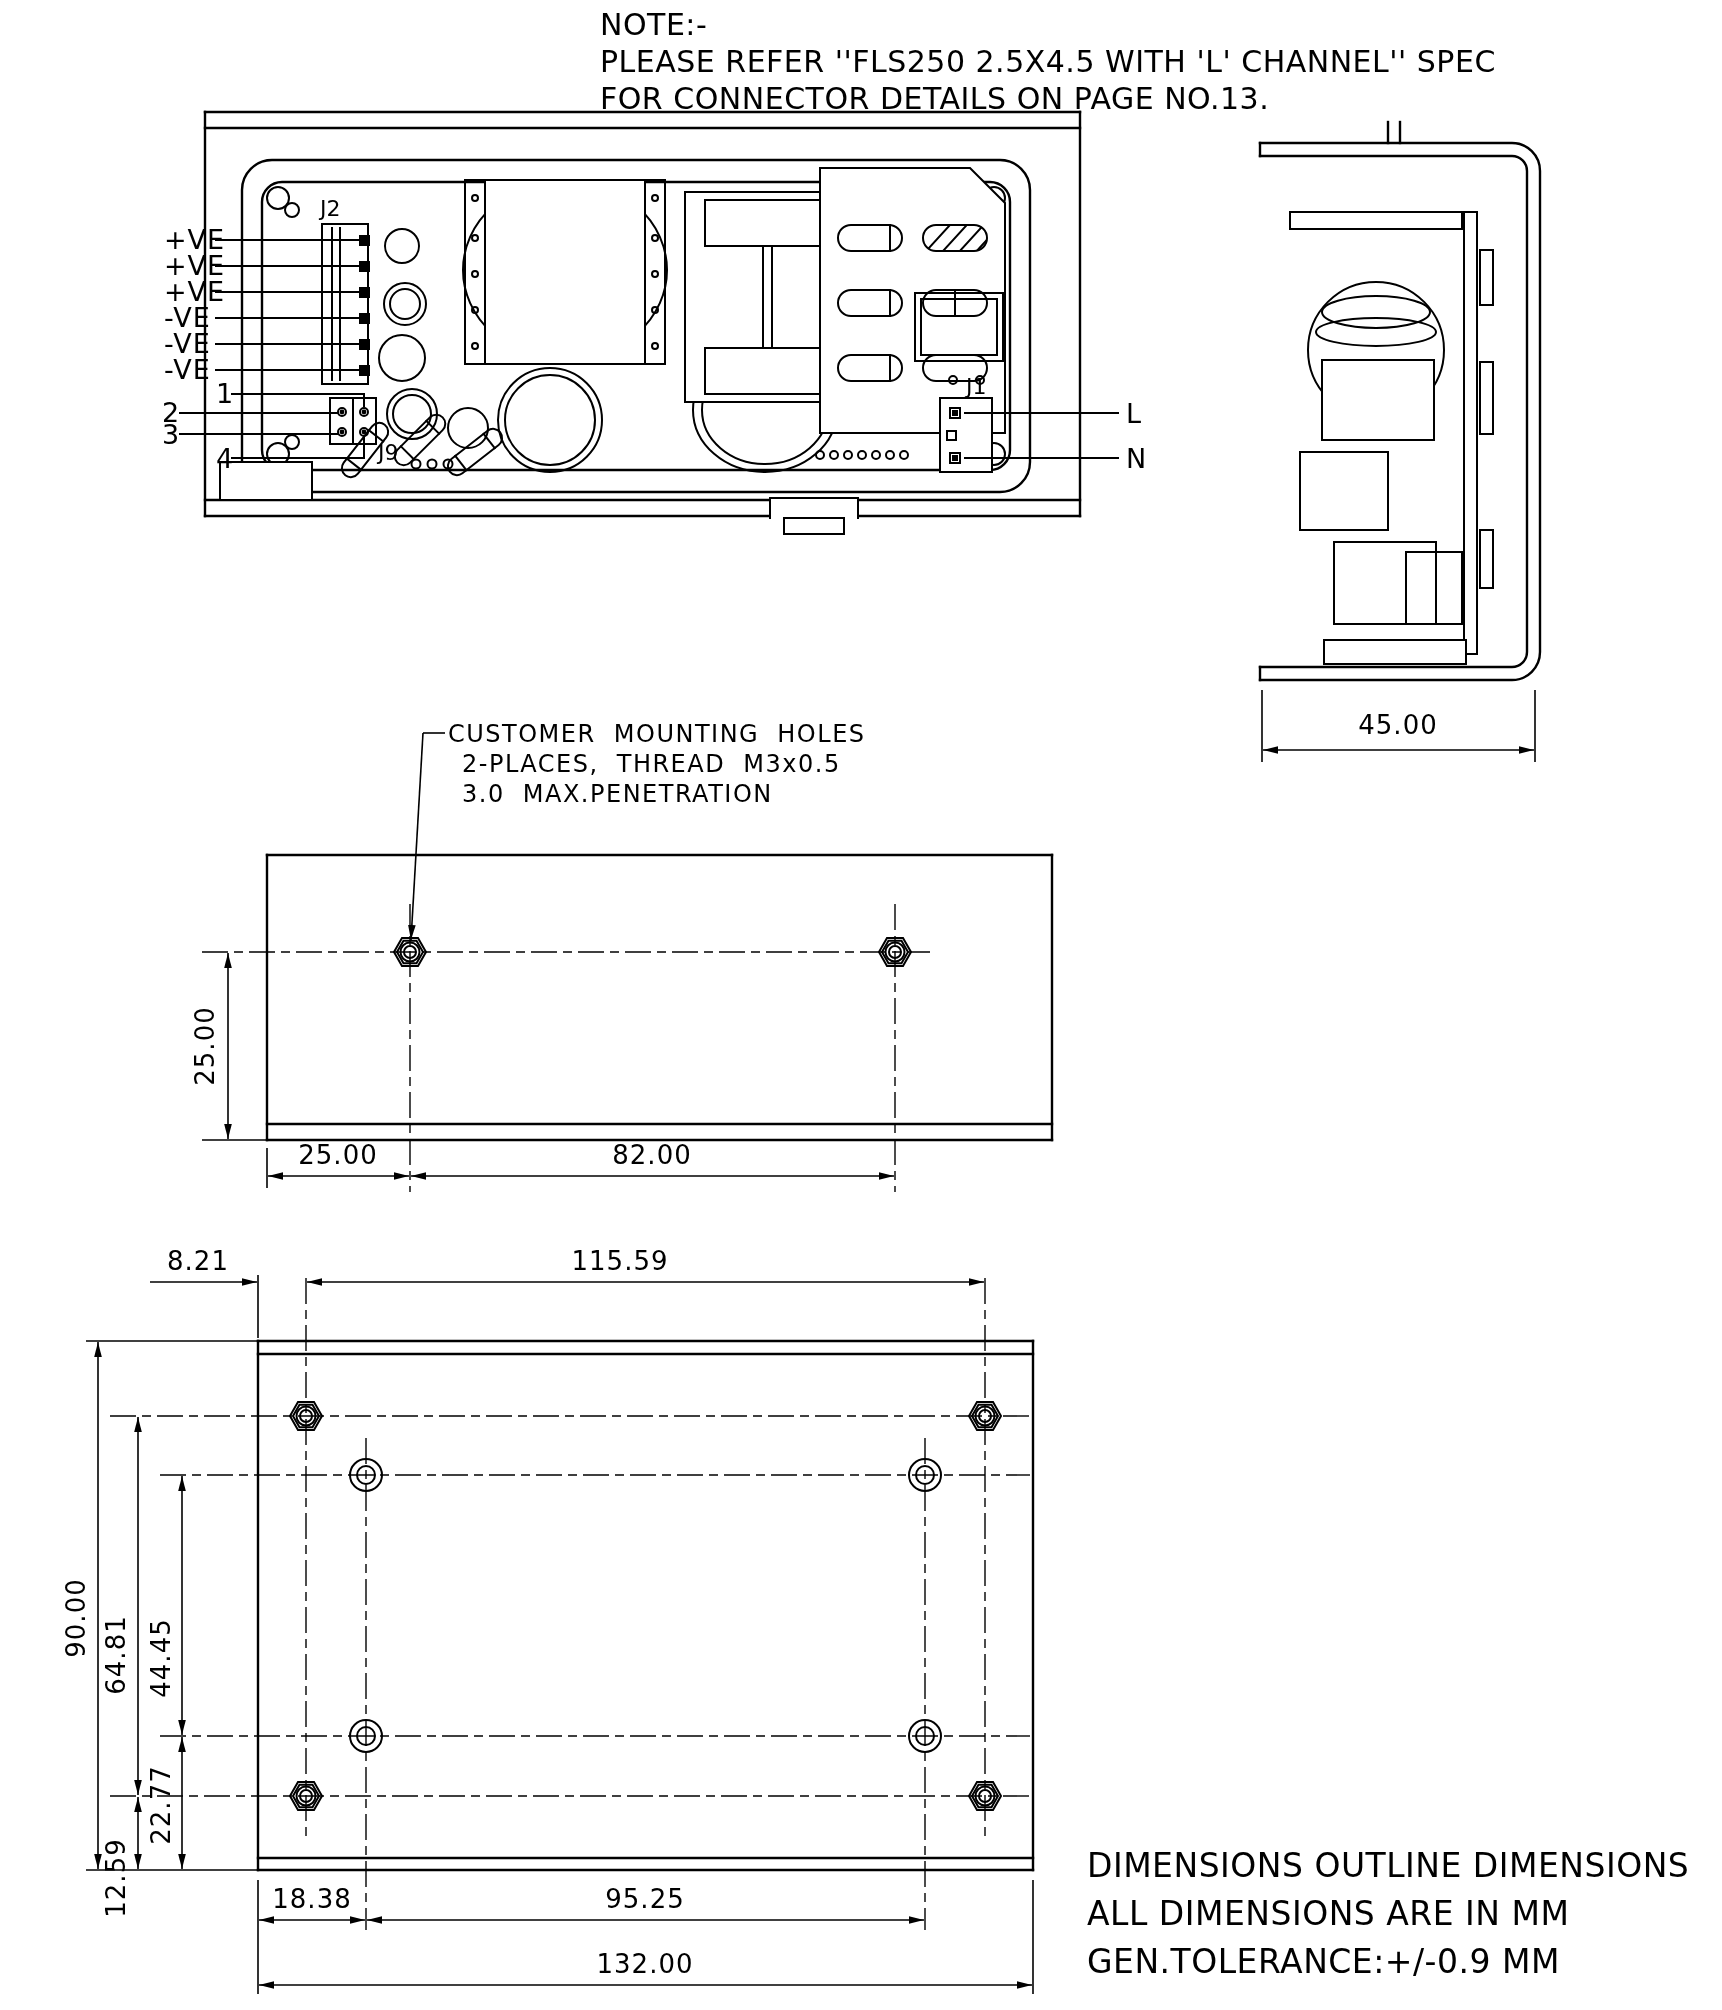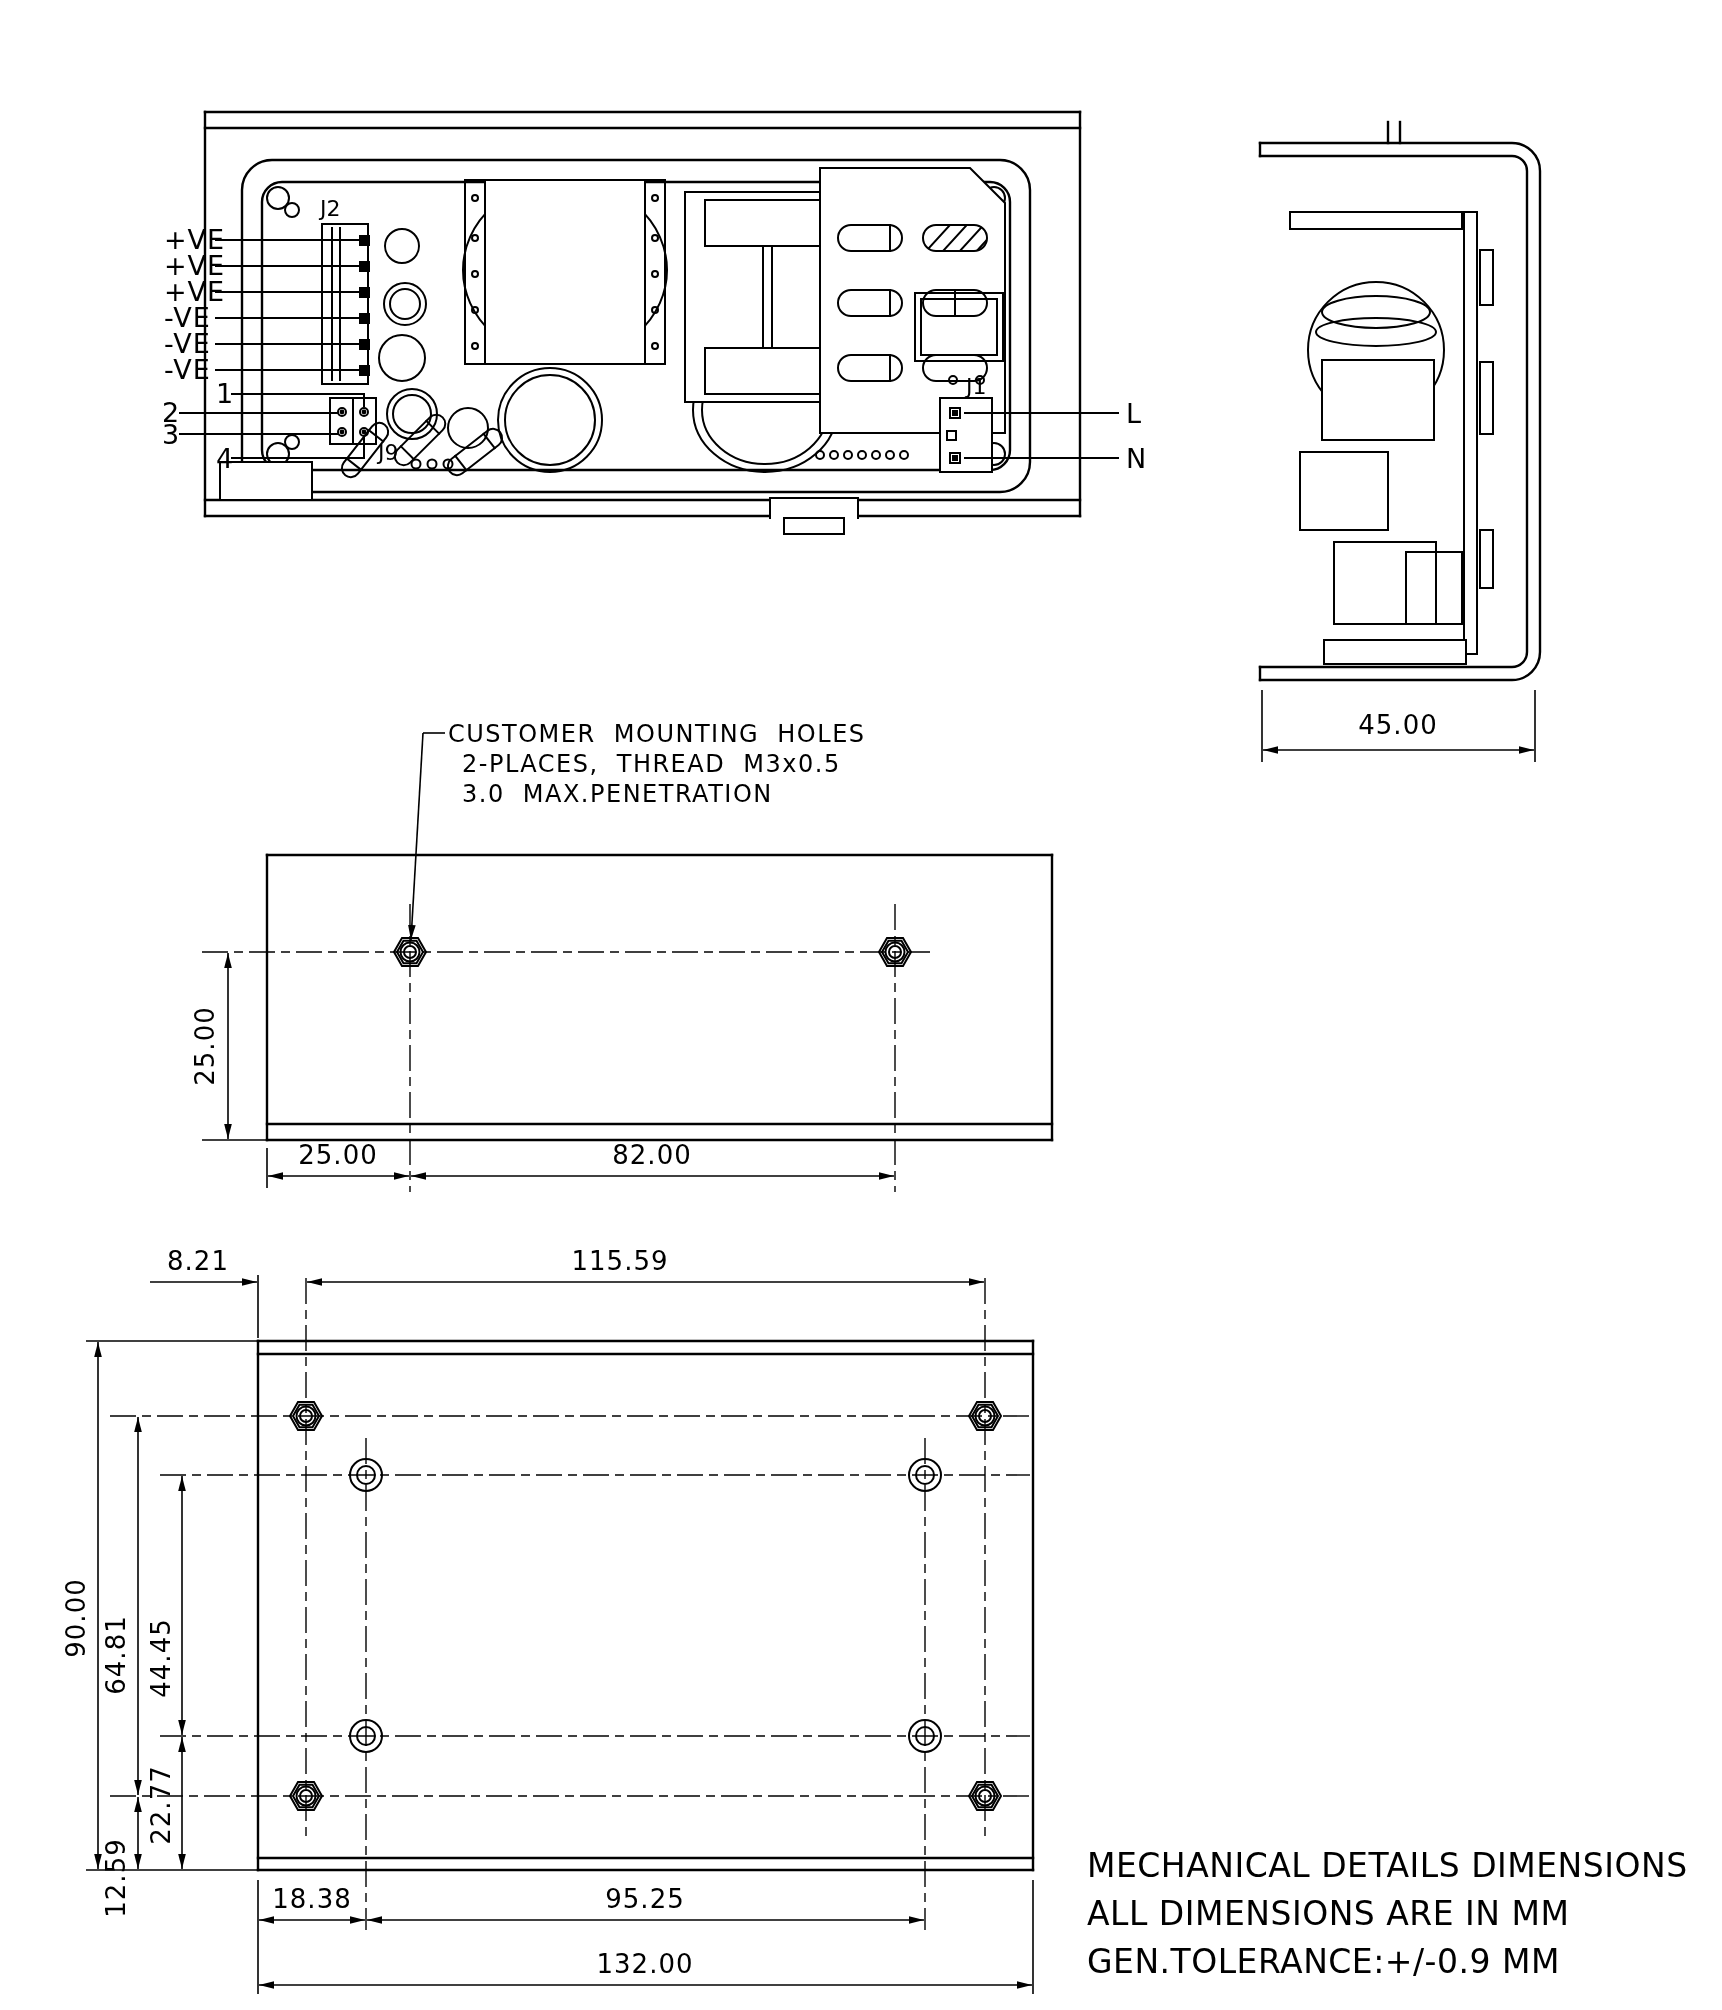--- a/index.html
+++ b/index.html
@@ -18,20 +18,25 @@
   .dt{font-size:26px;letter-spacing:1px;}
   .lbl{font-size:27px;letter-spacing:1px;}
   .sm{font-size:22px;}
   .ct{font-size:24px;letter-spacing:1.5px;word-spacing:9px;}
 </style>
 </head>
 <body>
 
 <div class="page">
 
+  <div class="abs note">
+    <div>NOTE:-</div>
+    <div>PLEASE REFER ''FLS250 2.5X4.5 WITH 'L' CHANNEL'' SPEC</div>
+    <div>FOR CONNECTOR DETAILS ON PAGE NO.13.</div>
+  </div>
 
   <svg class="abs" style="left:120px;top:98px" width="1100" height="452" viewBox="0 0 1100 452">
     <defs>
       <g id="ind">
         <rect x="-32" y="-9" width="64" height="18" rx="9"></rect>
         <line x1="-18" y1="-9" x2="-18" y2="9"></line>
         <line x1="18" y1="-9" x2="18" y2="9"></line>
       </g>
       <clipPath id="hcl">
           <rect x="803" y="127" width="64" height="26" rx="13"></rect>
@@ -399,18 +404,18 @@
     <text transform="rotate(-90 95 425)" x="95" y="425" class="dt" text-anchor="middle">64.81</text>
     <text transform="rotate(-90 140 428)" x="140" y="428" class="dt" text-anchor="middle">44.45</text>
     <text transform="rotate(-90 140 575)" x="140" y="575" class="dt" text-anchor="middle">22.77</text>
     <text transform="rotate(-90 95 648)" x="95" y="648" class="dt" text-anchor="middle">12.59</text>
     <text x="282" y="678" class="dt" text-anchor="middle">18.38</text>
     <text x="615" y="678" class="dt" text-anchor="middle">95.25</text>
     <text x="615" y="743" class="dt" text-anchor="middle">132.00</text>
   </svg>
 
   <div class="abs footer">
-    <div>MECHANICAL DETAILS DIMENSIONS</div>
+    <div>DIMENSIONS OUTLINE DIMENSIONS</div>
     <div>ALL DIMENSIONS ARE IN MM</div>
     <div>GEN.TOLERANCE:+/-0.9 MM</div>
   </div>
 
 </div>
 
 </body></html>

